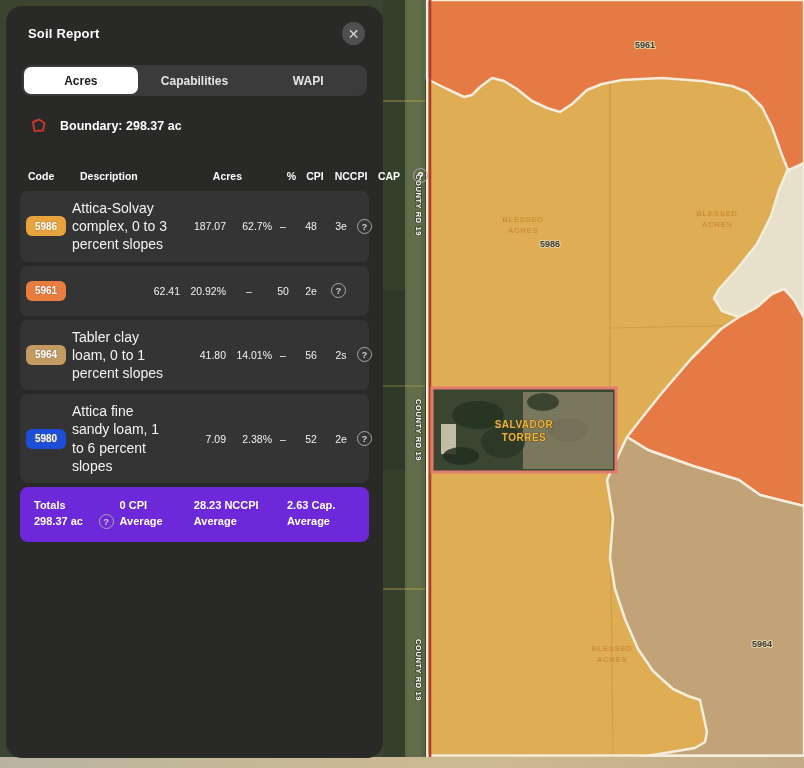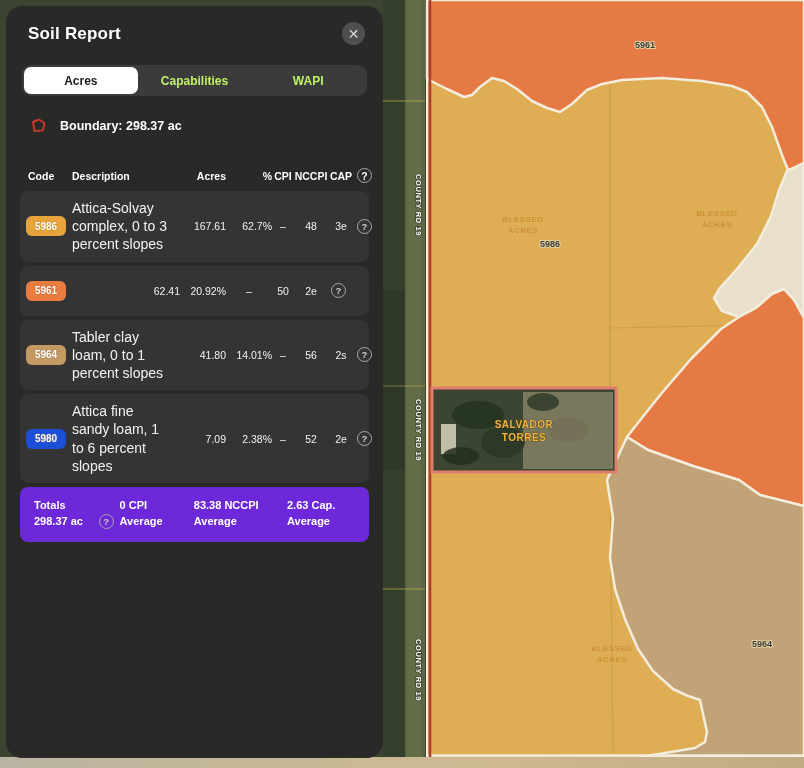--- a/index.html
+++ b/index.html
@@ -24,50 +24,50 @@
   
   .panel {
     position:absolute; left:6px; top:6px; width:377px; height:752px;
     background:rgba(40,40,40,0.97);
     border-radius:16px;
     z-index:5;
     color:#fff;
     padding:14px 12px 0 12px;
   }
   .panel-header { display:flex; align-items:center; justify-content:space-between; padding:2px 6px 0 10px; }
-  .panel-title { font-size:17px; font-weight:bold; letter-spacing:.2px; }
+  .panel-title { font-size:13px; font-weight:bold; letter-spacing:.2px; }
   .close-btn {
     width:23px; height:23px; border-radius:50%;
     background:#4f4f4f; color:#d8d8d8;
     display:flex; align-items:center; justify-content:center;
     font-size:14px; line-height:1; cursor:pointer;
   }
 
   .tabs {
     margin:20px 4px 0 4px; height:31px;
     background:#3b3b3b; border-radius:9px;
     display:flex; align-items:stretch; padding:2px;
   }
   .tab {
     flex:1; display:flex; align-items:center; justify-content:center;
-    font-size:12px; font-weight:bold; color:#bef264;
+    font-size:12px; font-weight:bold; color:#e5e5e5;
     border-radius:7px; cursor:pointer;
   }
   .tab.active { background:#ffffff; color:#1c1c1c; }
 
   .boundary-row { display:flex; align-items:center; gap:13px; margin:21px 4px 0 12px; }
   .boundary-icon svg { display:block; }
   .boundary-text { font-size:12.5px; font-weight:bold; }
 
   .grid-row {
     display:grid;
     grid-template-columns:50px 108px 46px 46px 22px 34px 26px 20px;
     align-items:center;
   }
-  .table-head { margin:34px 0 0 2px; padding:0 2px; }
+  .table-head { margin:34px 0 0 2px; padding:0 2px;gap:8px; }
   .table-head span { font-size:10.5px; font-weight:bold; color:#fdfdfd; }
   .col-right { text-align:right; }
   .col-center { text-align:center; }
 
   .rows { margin-top:8px; }
   .soil-row {
     background:#343434; border-radius:8px; margin:0 2px 4px 2px;
     padding:8px 2px; min-height:50px;
   }
   .badge {
@@ -215,21 +215,21 @@
     <span class="col-center">NCCPI</span>
     <span class="col-center">CAP</span>
     <span class="help">?</span>
   </div>
 
   <div class="rows">
 
     <div class="grid-row soil-row">
       <span class="badge c0">5986</span>
       <span class="desc">Attica-Solvay complex, 0 to 3 percent slopes</span>
-      <span class="num col-right">167.61</span>
+      <span class="num col-right">187.07</span>
       <span class="num col-right">62.7%</span>
       <span class="num col-center">–</span>
       <span class="num col-center">48</span>
       <span class="num col-center">3e</span>
       <span class="help">?</span>
     </div>
 
     <div class="grid-row soil-row">
       <span class="badge c1">5961</span>
       <span class="num col-right">62.41</span>
@@ -269,21 +269,21 @@
       <div class="tot-sub">
         <span>298.37 ac</span>
         <span class="help">?</span>
       </div>
     </div>
     <div class="tot-cell">
       <div>0 CPI</div>
       <div>Average</div>
     </div>
     <div class="tot-cell">
-      <div>83.38 NCCPI</div>
+      <div>28.23 NCCPI</div>
       <div>Average</div>
     </div>
     <div class="tot-cell">
       <div>2.63 Cap.</div>
       <div>Average</div>
     </div>
   </div>
 
 </div>
 

